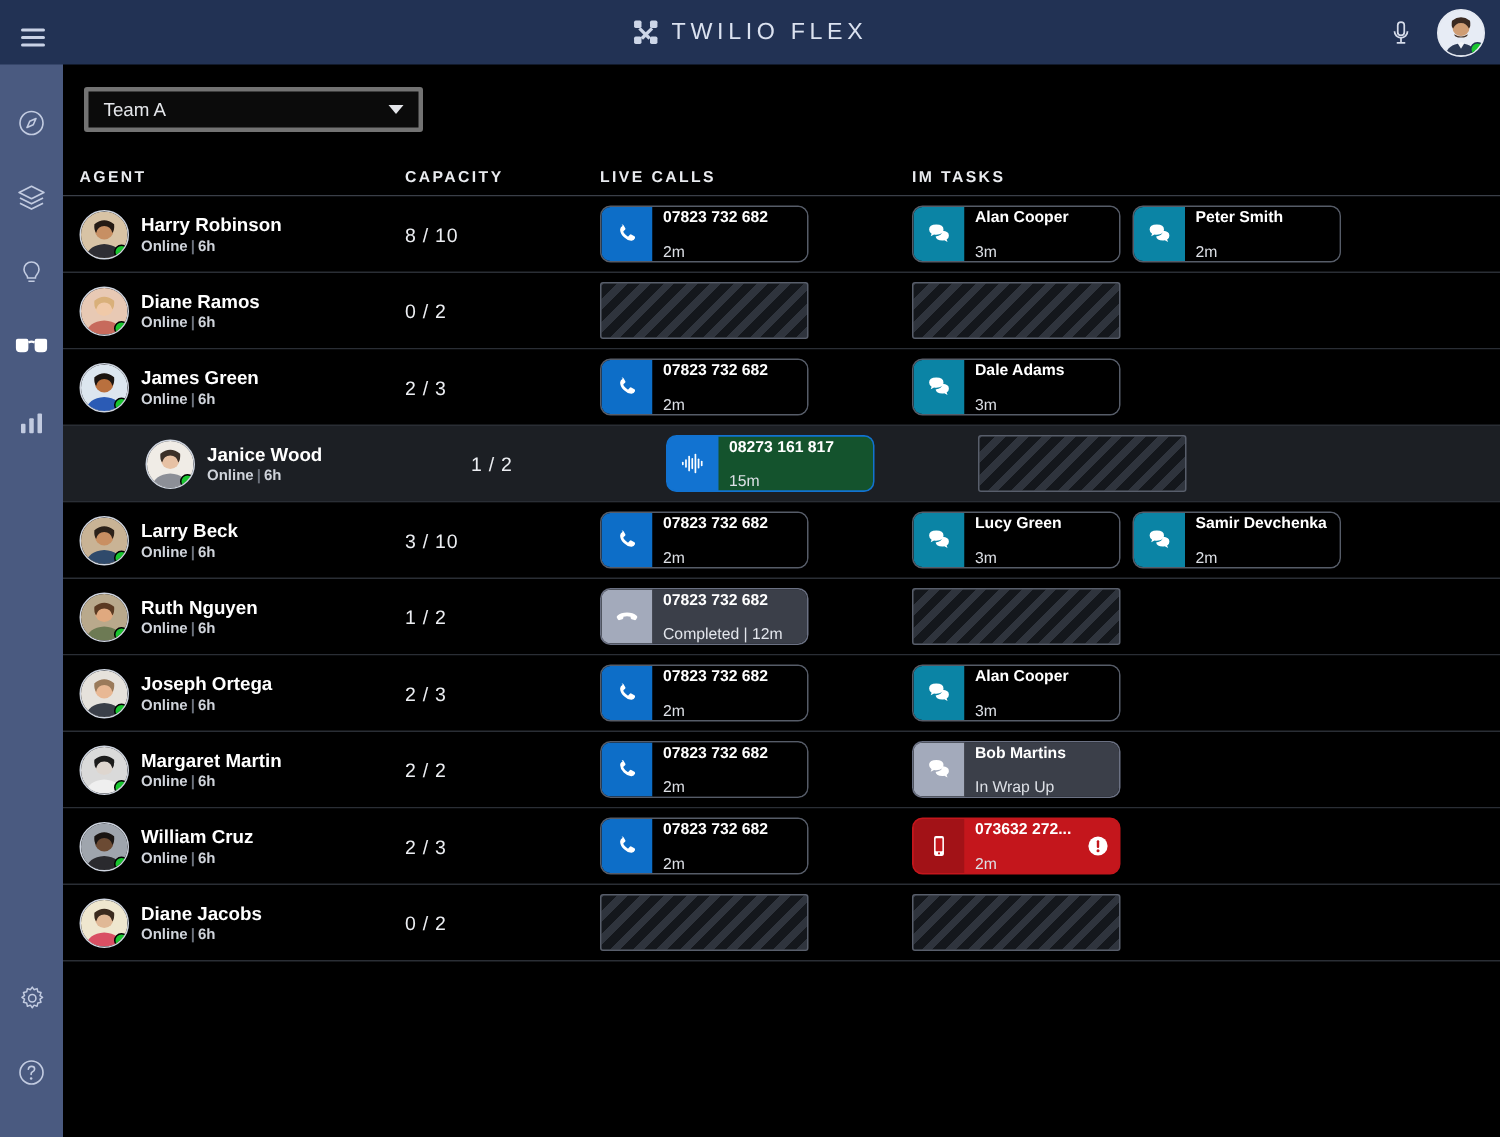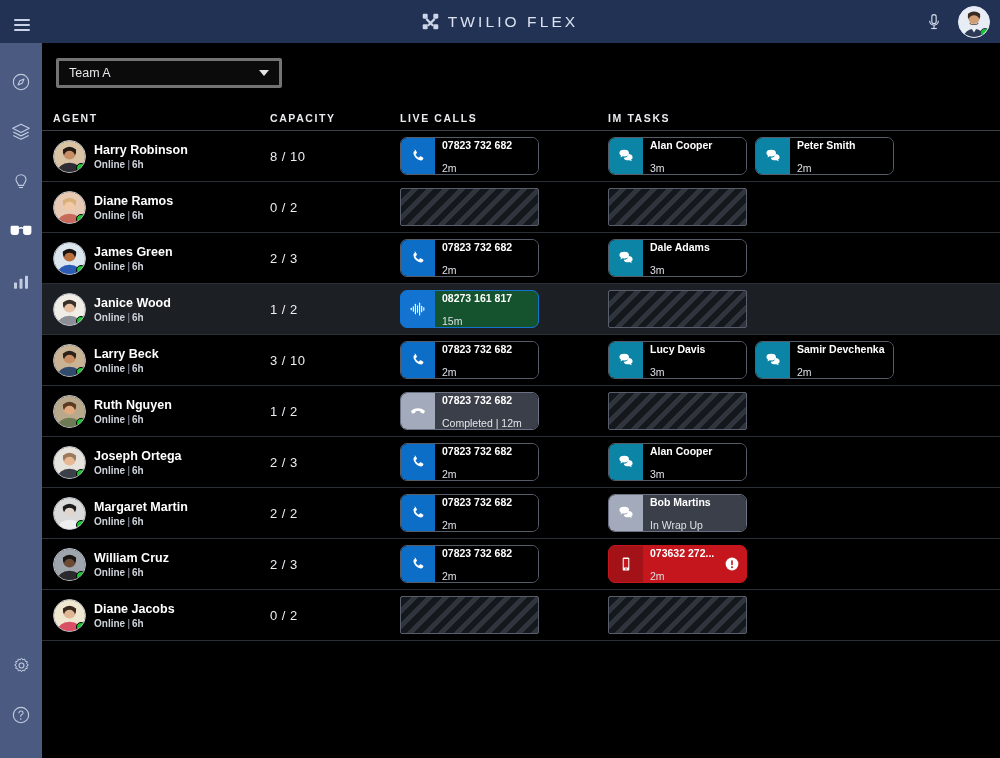--- a/index.html
+++ b/index.html
@@ -95,21 +95,21 @@
   .col-cap     { width: 130px; }
   .col-calls   { width: 208px; }
   .col-im      { flex: 1; }
 
   .rows { }
   .row {
     display: flex; align-items: center; height: 51px;
     border-bottom: 1px solid #2a2e35;
     background: #000;
   }
-  .row.selected { background: #1c1f24; }
+  .row.selected { background: #1c1f24; padding-left: 44px; }
 
   
   .agent-cell { width: 228px; display: flex; align-items: center; padding-left: 11px; gap: 8px; }
   .avatar {
     position: relative; width: 33px; height: 33px; border-radius: 50%;
     border: 1.5px solid #cfd5e0; overflow: hidden; flex: none;
   }
   .avatar .dot {
     position: absolute; right: -1px; bottom: -1px; width: 10px; height: 10px;
     border-radius: 50%; background: #19c52f; border: 1.5px solid #000;
@@ -481,21 +481,21 @@
           </div>
           <div class="im-cell">
             <div class="card chat">
               <div class="icon">
                 <svg viewBox="0 0 24 24" width="18" height="18">
                   <path d="M9.6 3.6 q6.4 0 6.4 4.5 0 4.5 -6.4 4.5 -1 0 -2 -0.2 l-3 1.7 0.8 -2.4 q-2.2 -1.3 -2.2 -3.6 0 -4.5 6.4 -4.5z" fill="#ffffff"></path>
                   <path d="M15.2 9.2 q5.6 0.3 5.6 4.3 0 2.1 -2 3.3 l0.8 2.3 -2.9 -1.6 q-0.9 0.2 -1.8 0.2 -5.3 0 -5.9 -3.5 5.6 -0.5 6.2 -5z" fill="#ffffff"></path>
                 </svg>
               </div>
               <div class="body">
-                <div class="t1">Lucy Davis</div>
+                <div class="t1">Lucy Green</div>
                 <div class="t2">3m</div>
               </div>
             </div>
             <div class="card chat">
               <div class="icon">
                 <svg viewBox="0 0 24 24" width="18" height="18">
                   <path d="M9.6 3.6 q6.4 0 6.4 4.5 0 4.5 -6.4 4.5 -1 0 -2 -0.2 l-3 1.7 0.8 -2.4 q-2.2 -1.3 -2.2 -3.6 0 -4.5 6.4 -4.5z" fill="#ffffff"></path>
                   <path d="M15.2 9.2 q5.6 0.3 5.6 4.3 0 2.1 -2 3.3 l0.8 2.3 -2.9 -1.6 q-0.9 0.2 -1.8 0.2 -5.3 0 -5.9 -3.5 5.6 -0.5 6.2 -5z" fill="#ffffff"></path>
                 </svg>
               </div>

